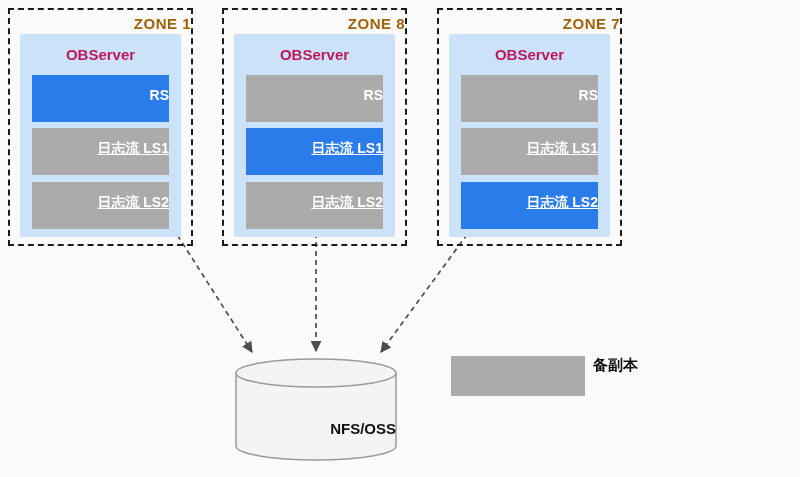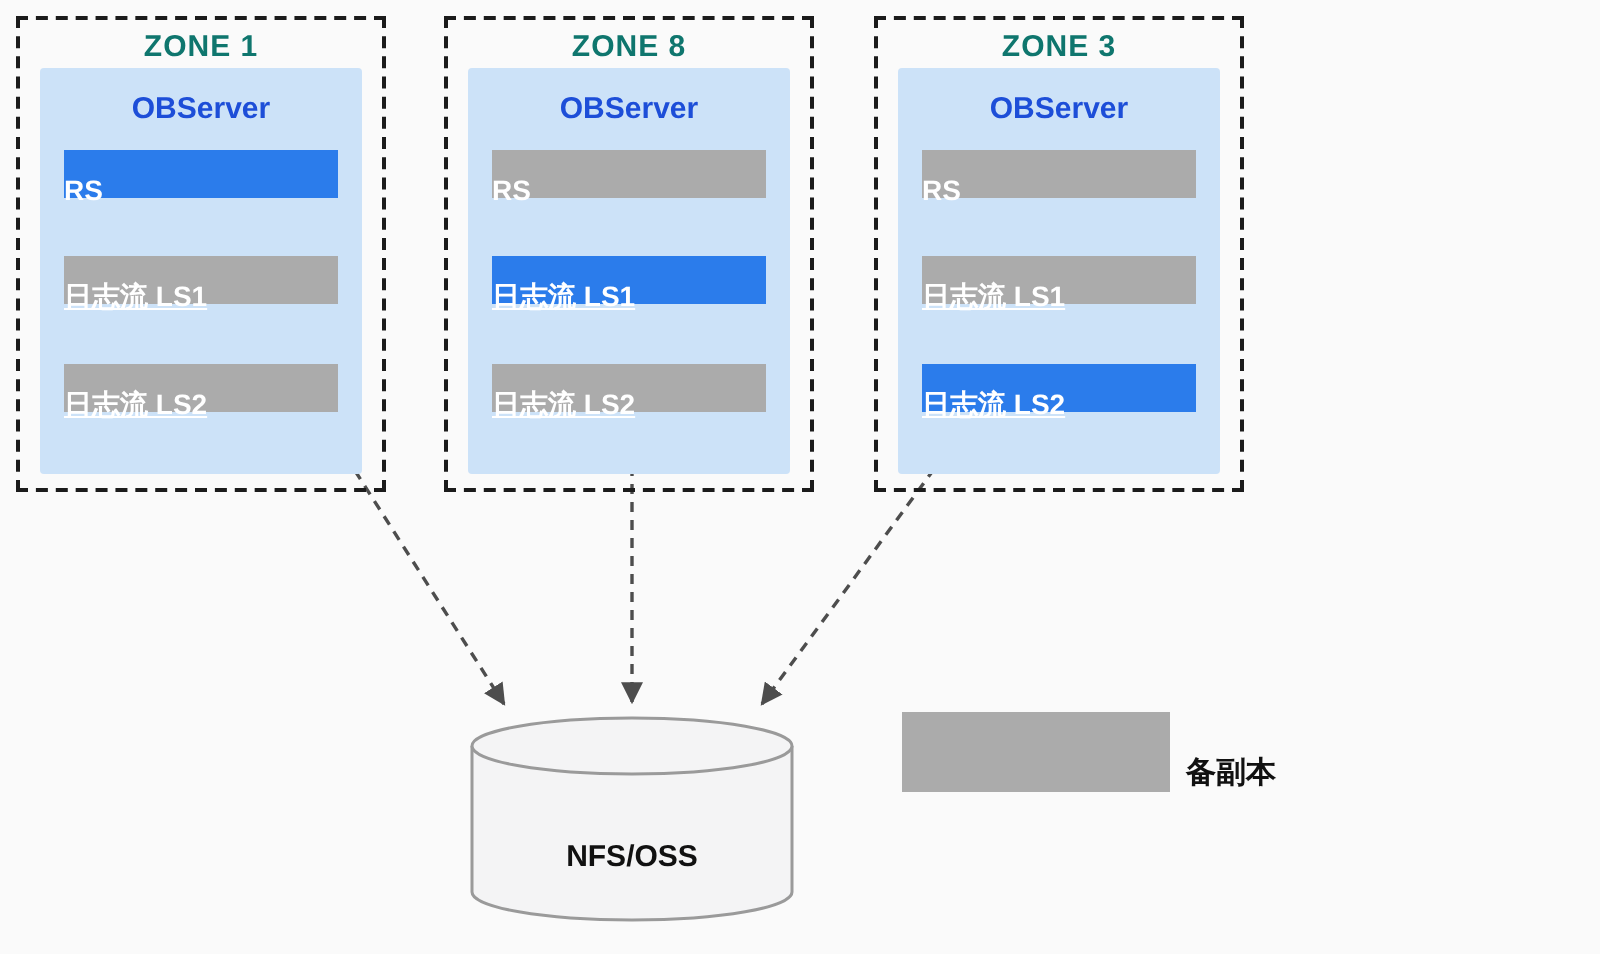--- a/index.html
+++ b/index.html
@@ -22,78 +22,78 @@
     width: 185px;
     height: 238px;
     border: 2px dashed #1b1b1b;
     box-sizing: border-box;
   }
   .zone1 { left: 8px; }
   .zone2 { left: 222px; }
   .zone3 { left: 437px; }
   .zone-title {
     margin-top: 5px;
-    text-align: center;
+    text-align: right;
     font-weight: bold;
     font-size: 15px;
-    color: #0f766e;
+    color: #a16207;
     letter-spacing: 0.5px;
   }
   .observer {
     position: absolute;
     left: 10px;
     top: 24px;
     width: 161px;
     height: 203px;
     background: #cce2f8;
     border-radius: 2px;
   }
   .observer-title {
     position: absolute;
     top: 12px;
     left: 0; right: 0;
     text-align: center;
     font-weight: bold;
     font-size: 15px;
-    color: #1d4ed8;
+    color: #be185d;
   }
   .node {
     position: absolute;
     left: 12px;
     right: 12px;
-    height: 24px;
+    height: 47px;
     line-height: 40px;
-    text-align: left;
+    text-align: right;
     font-weight: bold;
     font-size: 14px;
     color: #ffffff;
   }
   .node-1 { top: 41px; }
   .node-2 { top: 94px; text-decoration: underline; }
   .node-3 { top: 148px; text-decoration: underline; }
   .primary { background: #2b7ceb; }
   .backup  { background: #ababab; }
   .storage-label {
     position: absolute;
     left: 236px;
     top: 420px;
     width: 160px;
-    text-align: center;
+    text-align: right;
     font-weight: bold;
     font-size: 15px;
     color: #111;
   }
   .legend {
     position: absolute;
     left: 451px;
     top: 356px;
   }
   .legend-row {
     display: flex;
-    align-items: flex-end;
+    align-items: flex-start;
     margin-bottom: 14px;
   }
   .swatch {
     width: 134px;
     height: 40px;
   }
   .legend-label {
     margin-left: 8px;
     font-weight: bold;
     font-size: 15px;
@@ -135,21 +135,21 @@
     <div class="zone-title">ZONE 8</div>
     <div class="observer">
       <div class="observer-title">OBServer</div>
       <div class="node node-1 backup">RS</div>
       <div class="node node-2 primary">日志流 LS1</div>
       <div class="node node-3 backup">日志流 LS2</div>
     </div>
   </div>
 
   <div class="zone zone3">
-    <div class="zone-title">ZONE 3</div>
+    <div class="zone-title">ZONE 7</div>
     <div class="observer">
       <div class="observer-title">OBServer</div>
       <div class="node node-1 backup">RS</div>
       <div class="node node-2 backup">日志流 LS1</div>
       <div class="node node-3 primary">日志流 LS2</div>
     </div>
   </div>
 
   <div class="storage-label">NFS/OSS</div>
 

